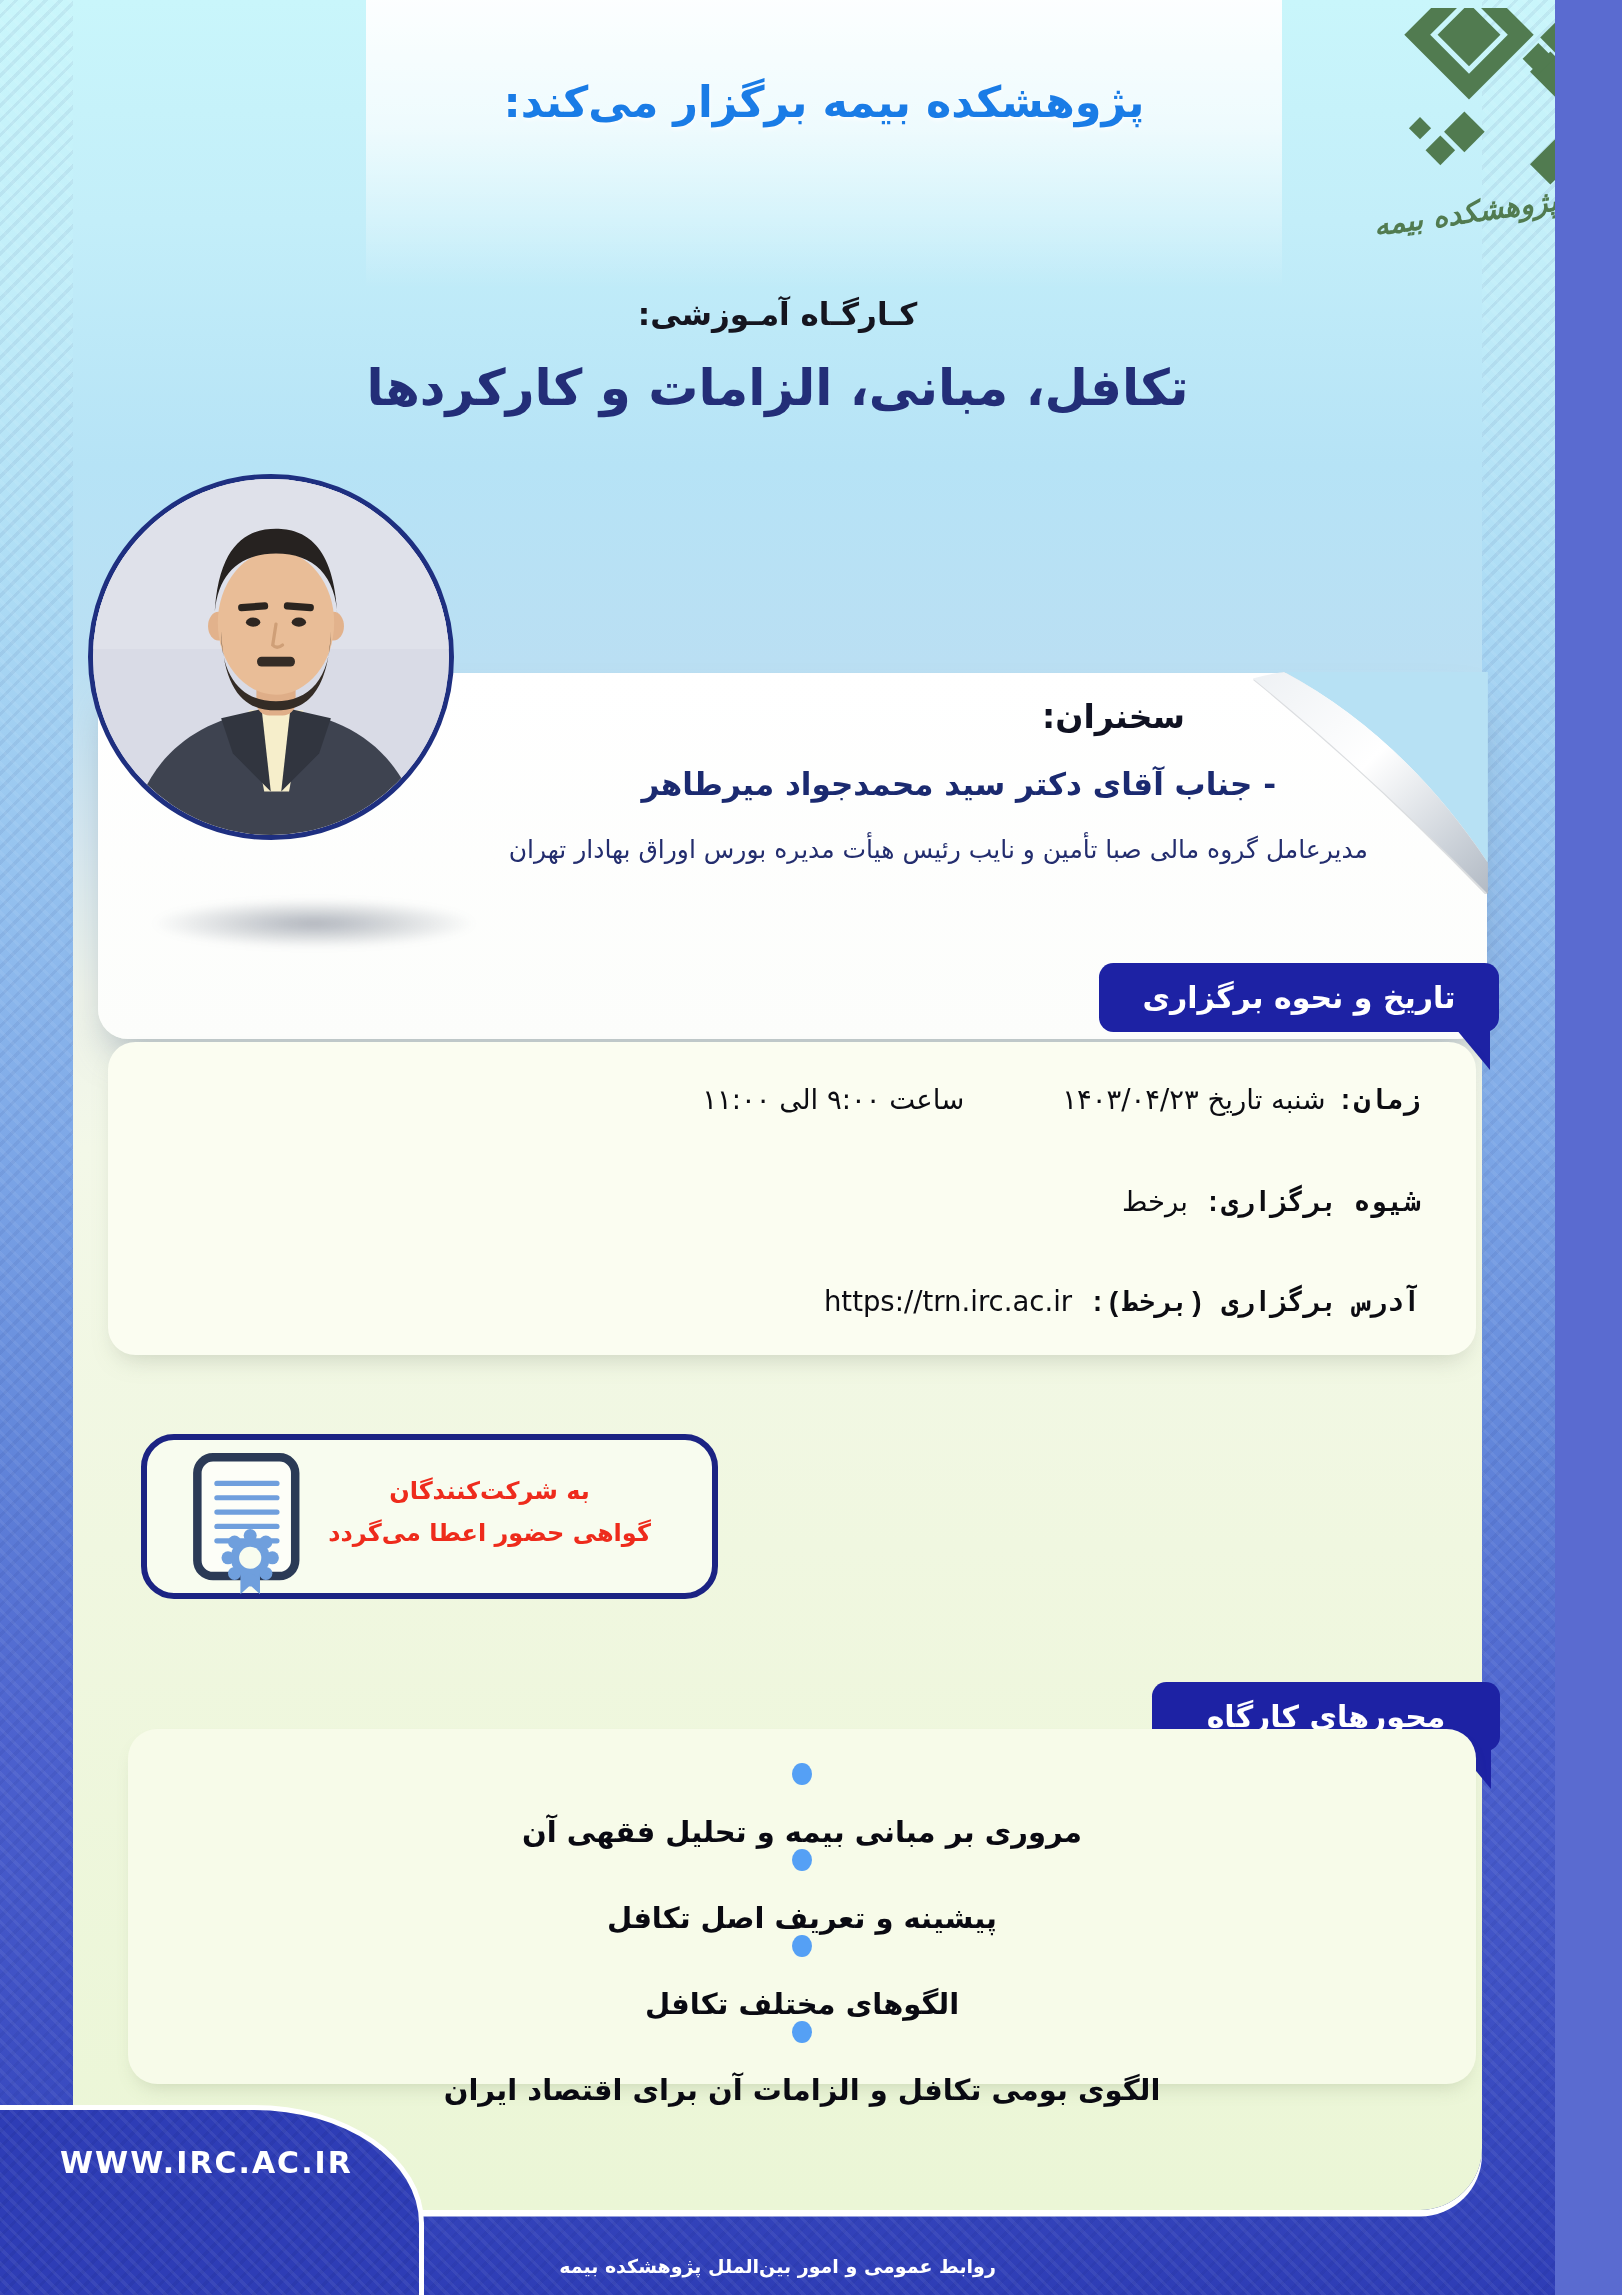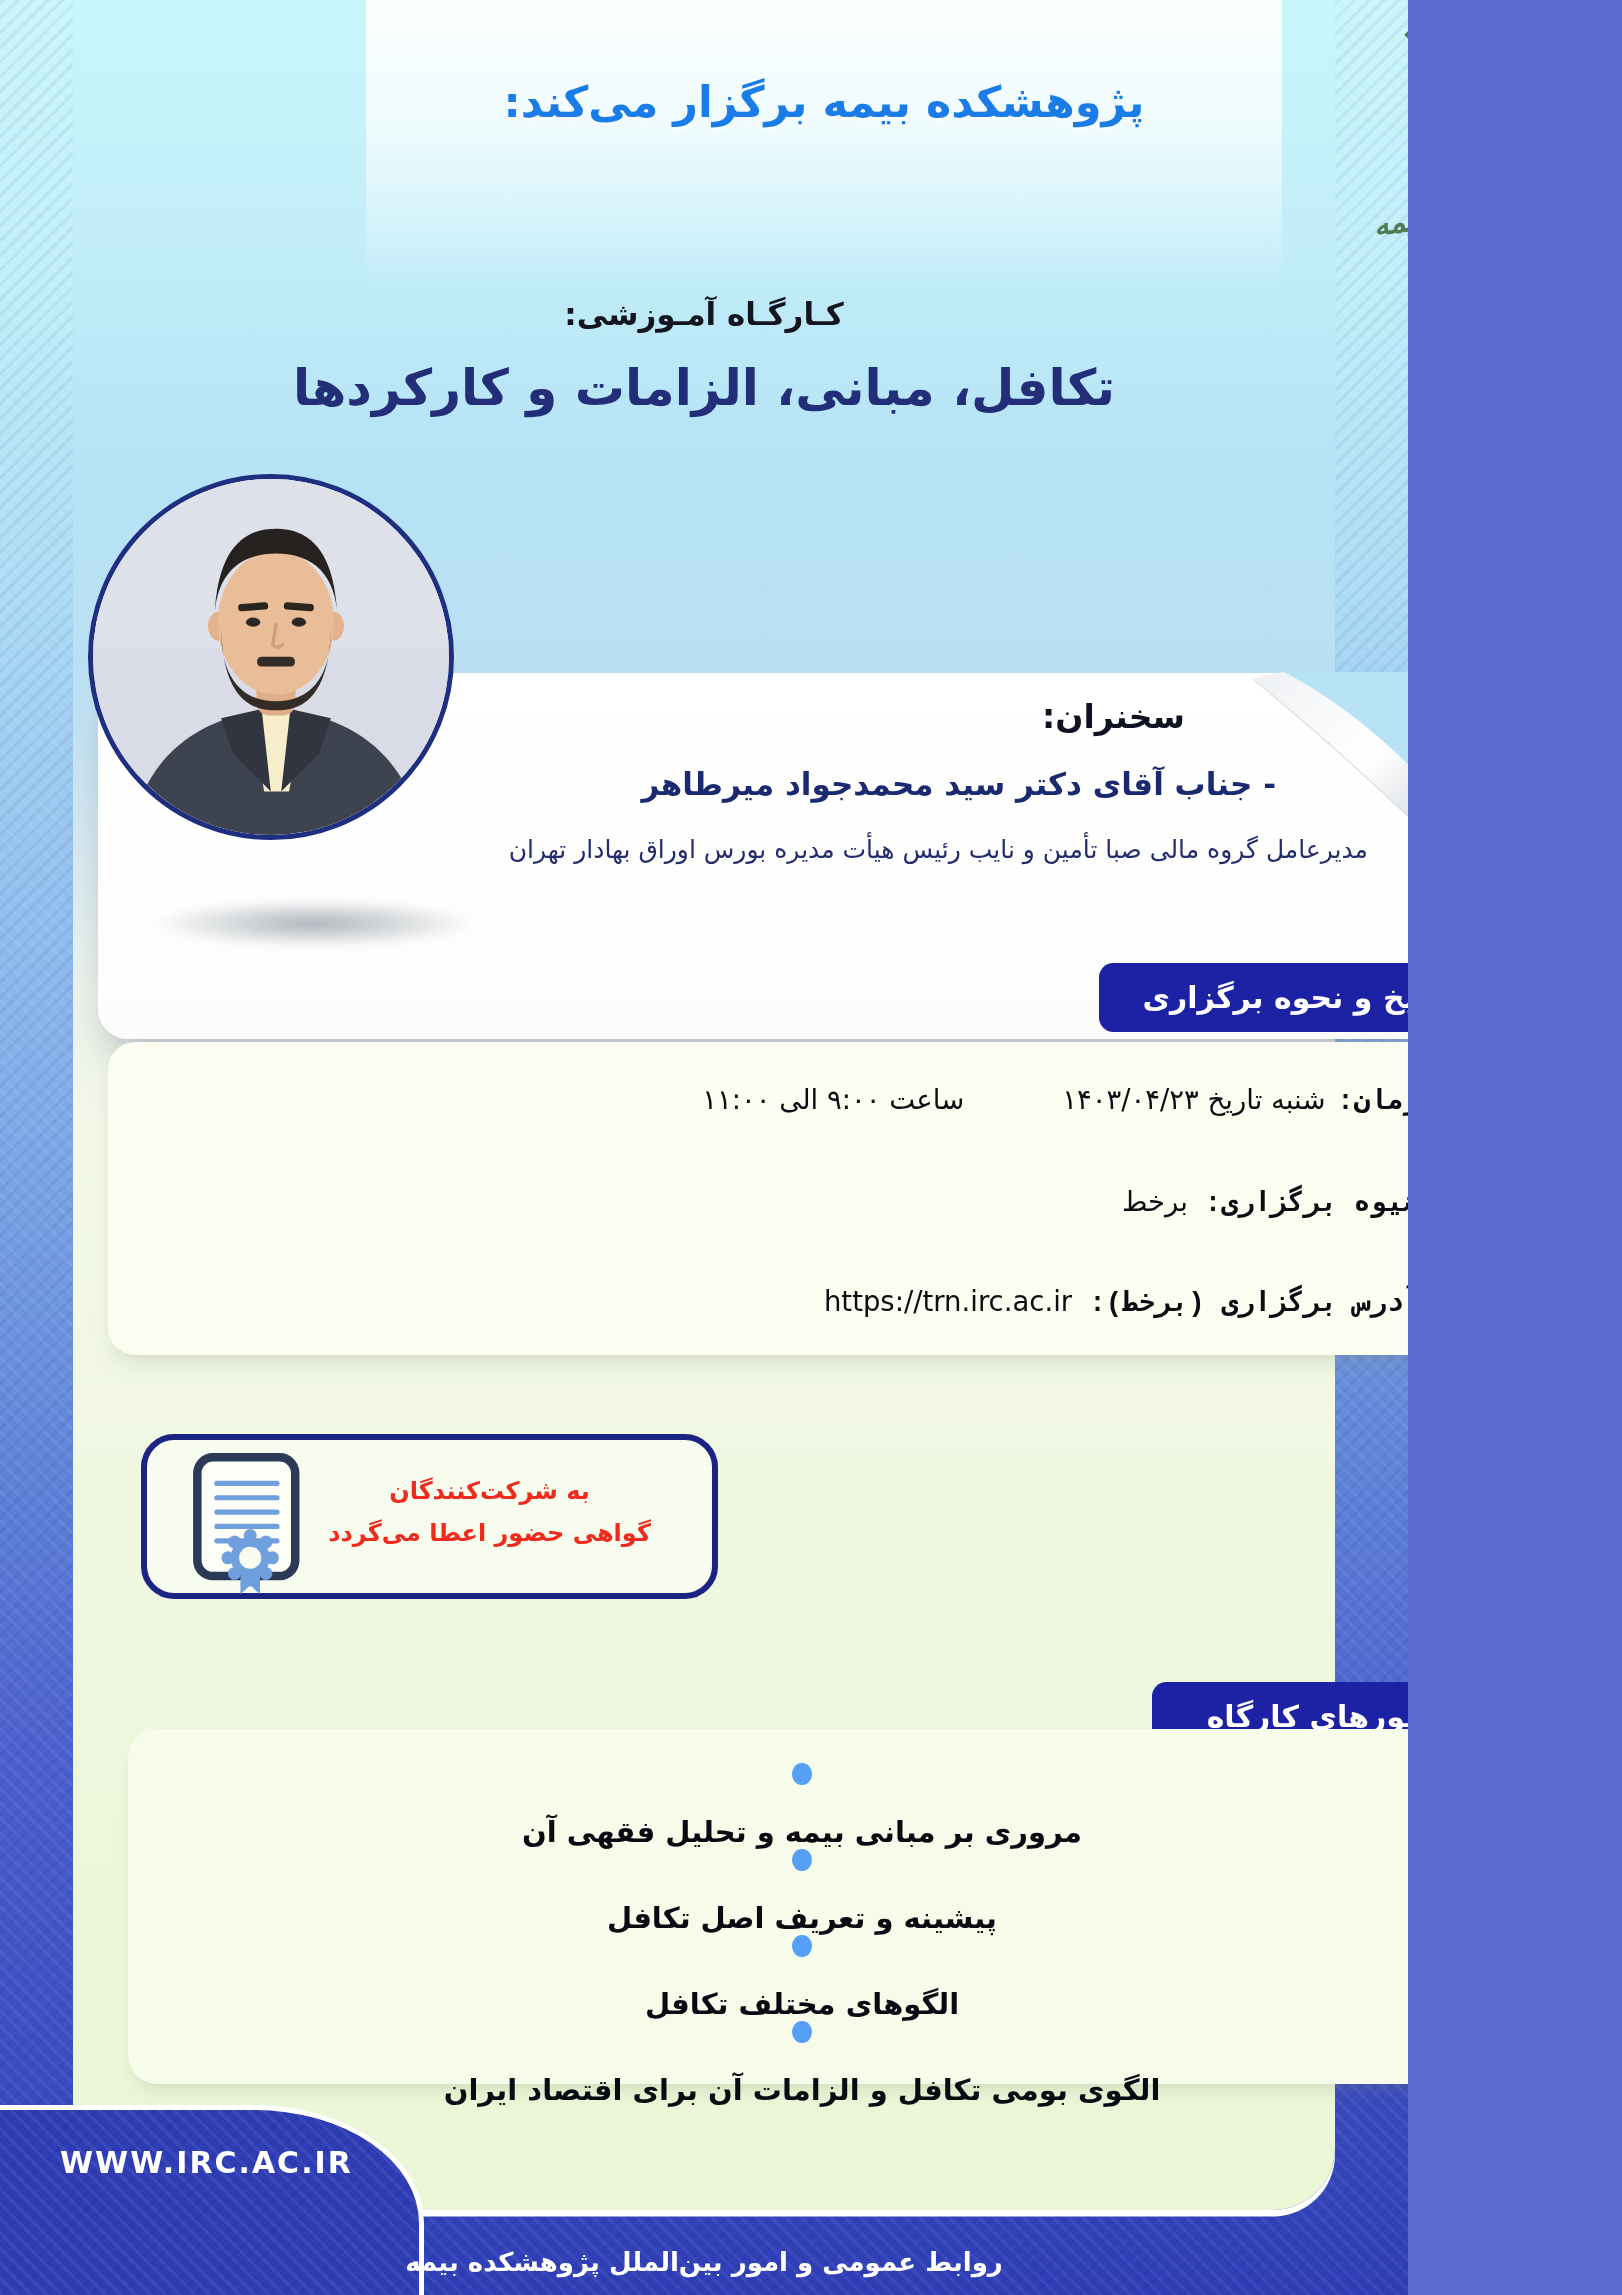--- a/index.html
+++ b/index.html
@@ -1,20 +1,20 @@
 <!DOCTYPE html>
 <html lang="fa" style="font-size:10.5px"><head>
 <meta charset="utf-8">
 <style>
   * { margin:0; padding:0; box-sizing:border-box; }
   html,body { background:#5a6bd0; }
   body { font-family:"DejaVu Sans", sans-serif; }
 
   .page {
-    position:relative; width:1408px; height:2295px; overflow:hidden;
+    position:relative; width:1555px; height:2295px; overflow:hidden;
     background:
       repeating-linear-gradient(45deg,  rgba(255,255,255,0.055) 0 3.3px, rgba(255,255,255,0) 3.3px 10.5px),
       repeating-linear-gradient(-45deg, rgba(10,20,90,0.06) 0 3.3px, rgba(10,20,90,0) 3.3px 10.5px),
       linear-gradient(180deg,#c9f6fb 0%,#c2eef9 12%,#aeddf5 25%,#95c2ef 38%,#7da7e7 50%,#6286da 63%,#4c61ce 76%,#3e50c4 88%,#2e3db6 100%);
   }
 
   
   .panel {
     position:absolute; left:73px; right:73px; top:0; bottom:85px;
     border-radius:0 0 62px 62px;
@@ -138,21 +138,21 @@
       repeating-linear-gradient(45deg,  rgba(255,255,255,0.06) 0 3.3px, rgba(255,255,255,0) 3.3px 10.5px),
       repeating-linear-gradient(-45deg, rgba(10,20,90,0.08) 0 3.3px, rgba(10,20,90,0) 3.3px 10.5px),
       #2e3db6;
   }
   .website {
     display:inline-block; margin:35px 0 0 60px; direction:ltr;
     color:#ffffff; font-size:30px; font-weight:bold; letter-spacing:2px; text-decoration:none;
   }
   .credit {
     position:absolute; left:0; bottom:18.3px; width:100%; text-align:center; direction:rtl;
-    color:#ffffff; font-size:26px; font-weight:bold;
+    color:#ffffff; font-size:19px; font-weight:bold;
   }
 </style>
 </head>
 <body>
 
 <div class="page">
 
   <div class="panel"></div>
   <div class="glow"></div>
 

